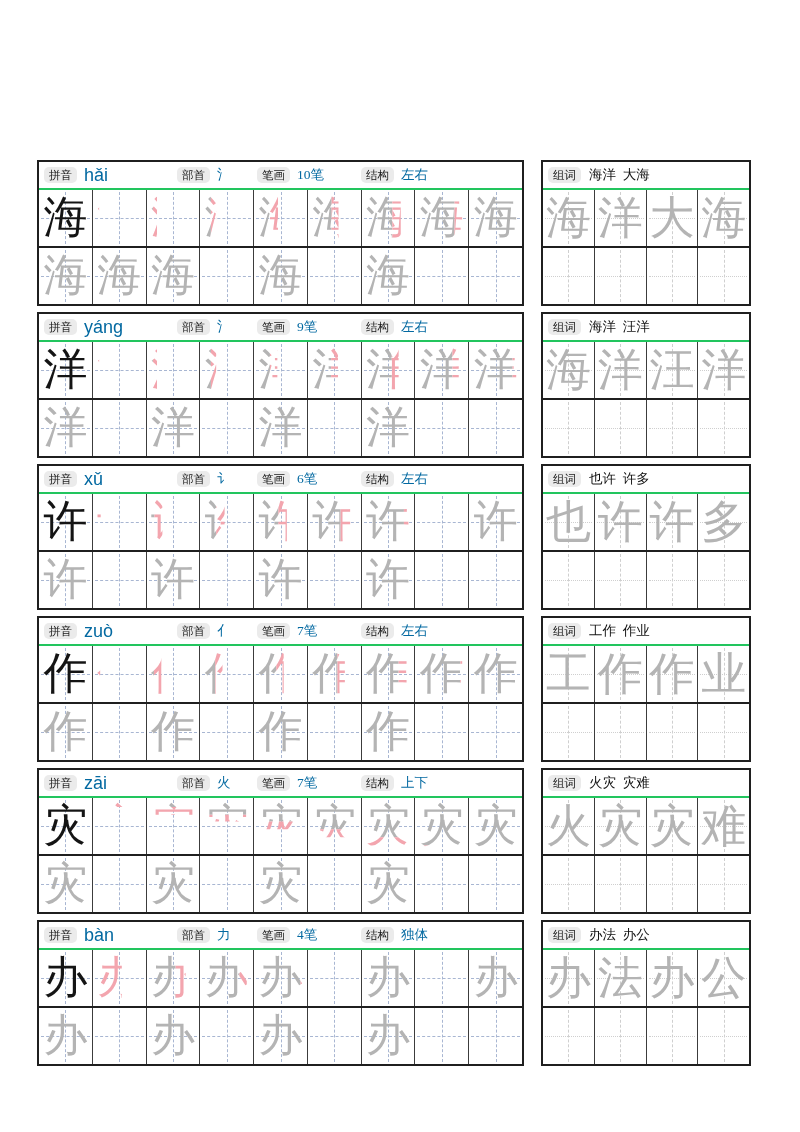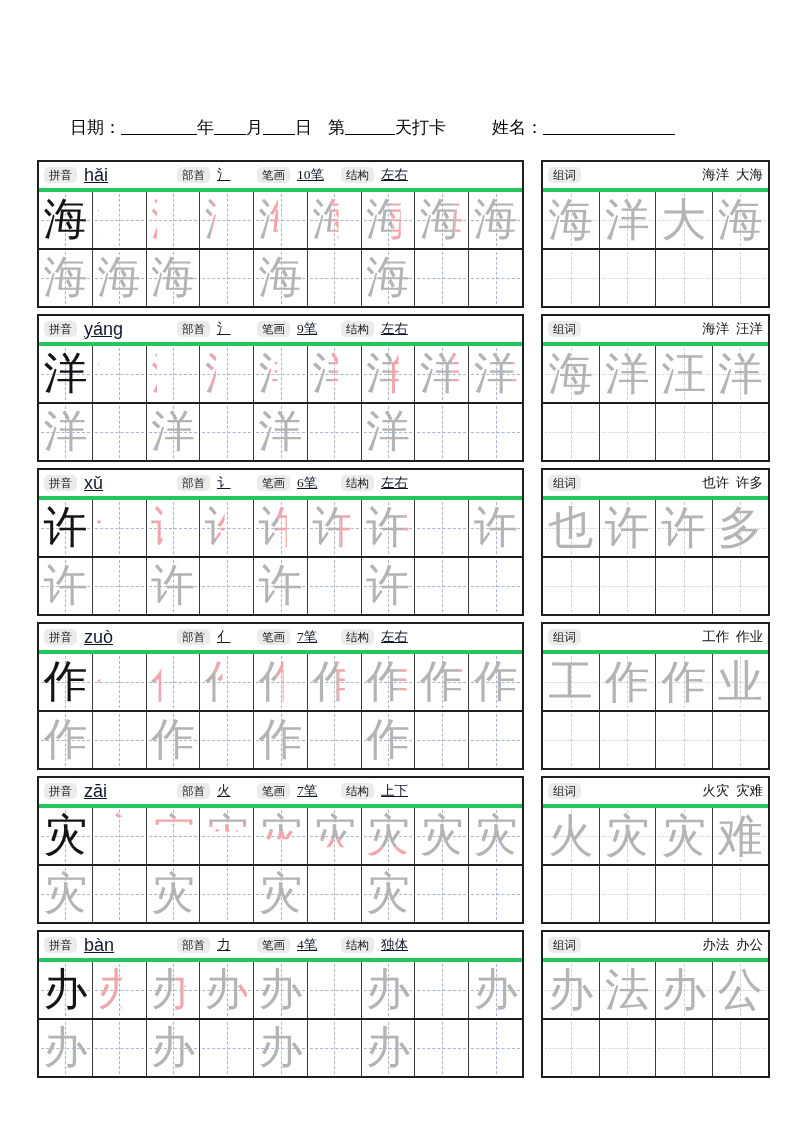--- a/index.html
+++ b/index.html
@@ -15,29 +15,29 @@
   .dateline{position:absolute;left:70px;top:116px;font-size:17px;white-space:nowrap;color:#000;}
   .blank{display:inline-block;border-bottom:1.5px solid #000;height:15px;vertical-align:-2px;}
   .w75{width:76px}.w32{width:32px}.w50{width:50px}.w130{width:132px}
   .sp1{display:inline-block;width:16px}.sp2{display:inline-block;width:46px}
 
   
   .sections{position:absolute;left:37px;top:160px;}
   .section{display:flex;gap:17px;margin-bottom:6px;}
   .block{border:2px solid #1f1f1f;background:#fff;box-sizing:border-box;}
   .left-block{width:487px;}
-  .right-block{width:229px;}
+  .right-block{width:210px;}
 
   .block-header{height:26px;display:flex;align-items:center;padding:0 5px;
-                border-bottom:4px solid #22c55e;justify-content:space-between;}
+                border-bottom:2px solid #22c55e;}
   .hgroup{display:flex;align-items:center;gap:7px;}
-  .g1{width:133px}.g2{width:80px}.g3{width:84px}.g4{flex:1}
+  .g1{width:133px}.g2{width:80px}.g3{width:104px}.g4{flex:1}
   .pill{background:#ebebeb;border-radius:5px;font-size:11.5px;padding:1px 5px;color:#1a1a1a;
         line-height:1.3;white-space:nowrap;}
-  .val{font-size:13.5px;color:#0f172a;white-space:nowrap;text-decoration:underline;}
+  .val{font-size:13.5px;color:#0369a1;white-space:nowrap;}
   .val-pinyin{font-family:"Liberation Sans",sans-serif;font-size:18px;}
   .words-val{font-size:13.5px;margin-left:8px;white-space:pre;}
 
   .grid-row{display:flex;height:56px;}
   .grid-row + .grid-row{border-top:2px solid #1f1f1f;}
   .cell{flex:1;position:relative;box-sizing:border-box;}
   .cell + .cell{border-left:1px solid #3c3c3c;}
   .cell::before{content:"";position:absolute;left:2px;right:2px;top:50%;border-top:1px dashed #a8b6d2;z-index:0;}
   .cell::after{content:"";position:absolute;top:2px;bottom:2px;left:50%;border-left:1px dashed #a8b6d2;z-index:0;}
   .right-block .cell::before{border-top:1px dotted #cfcfcf;}
@@ -51,23 +51,20 @@
   
   .watermark{position:absolute;right:12px;top:1062px;font-family:"Liberation Sans",sans-serif;
              font-size:41px;color:#b2b2b2;letter-spacing:1px;}
 </style>
 </head>
 <body>
 
 <div class="page">
 
 
-  <div class="dateline">
-    <span>日期：</span><span class="blank w75"></span><span>年</span><span class="blank w32"></span><span>月</span><span class="blank w32"></span><span>日</span><span class="sp1"></span><span>第</span><span class="blank w50"></span><span>天打卡</span><span class="sp2"></span><span>姓名：</span><span class="blank w130"></span>
-  </div>
 
   <div id="sections" class="sections">
       <div class="section">
         <div class="block left-block">
           <div class="block-header">
             <span class="hgroup g1">
               <span class="pill">拼音</span>
               <span class="val val-pinyin">hǎi</span>
             </span>
             <span class="hgroup g2">

